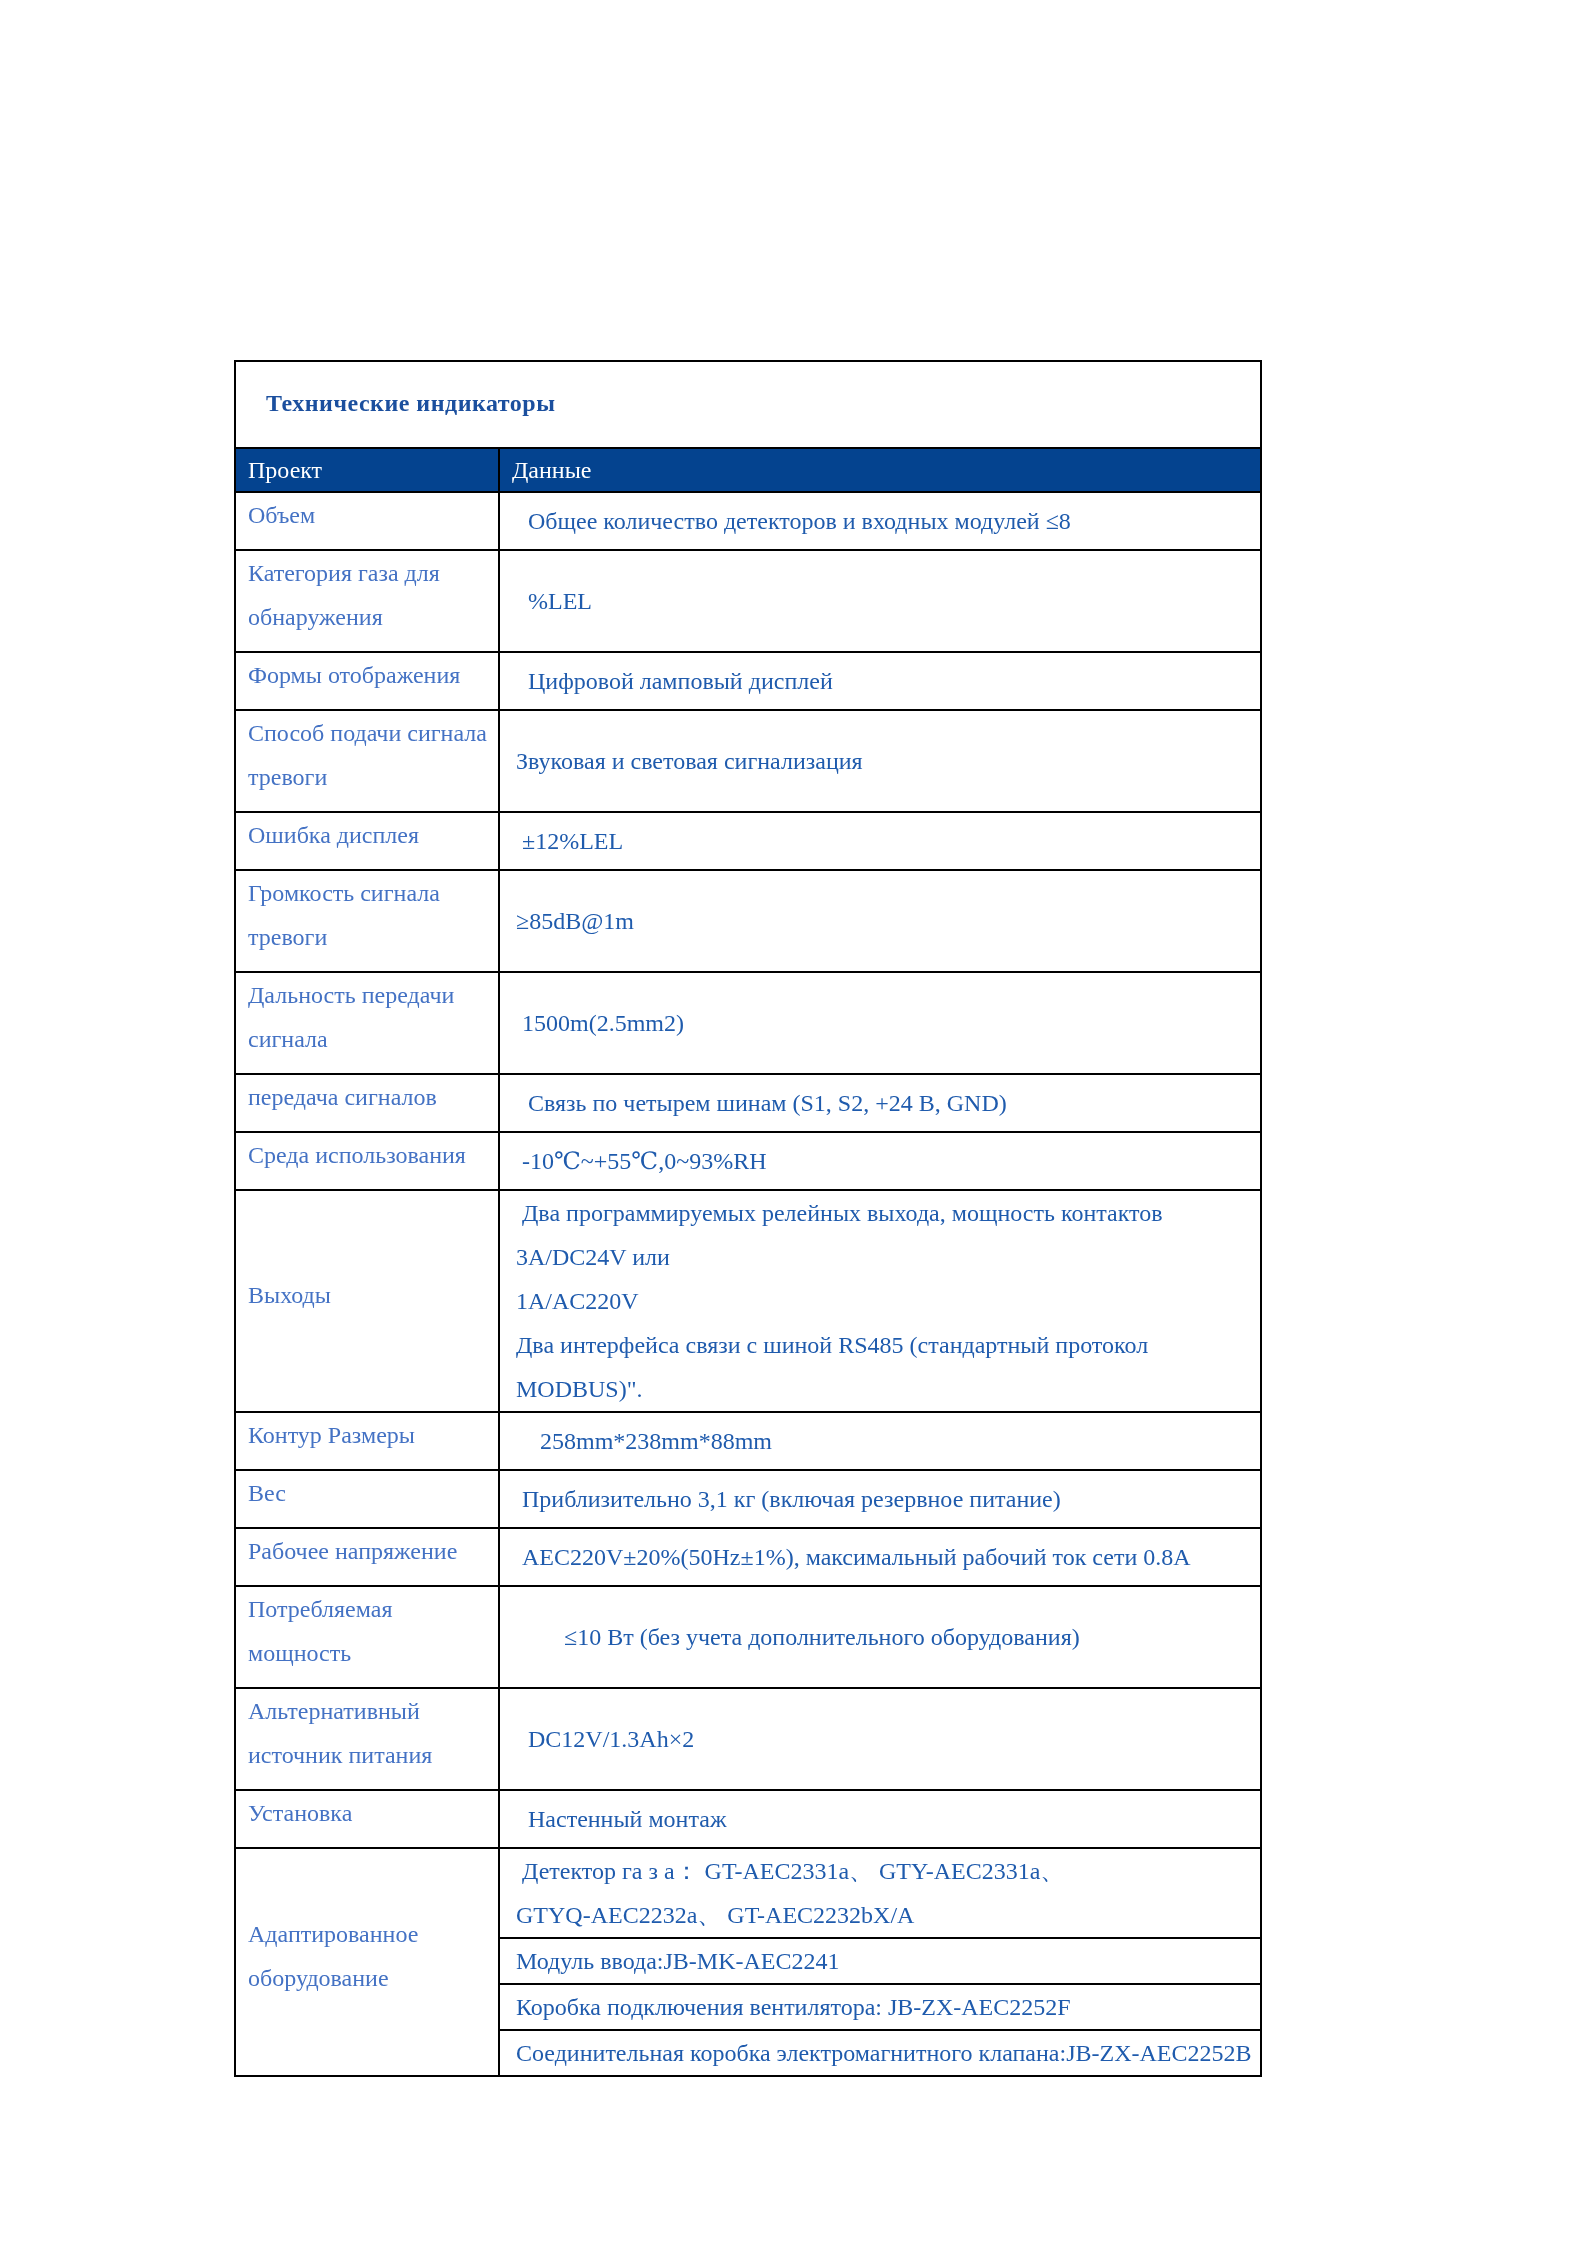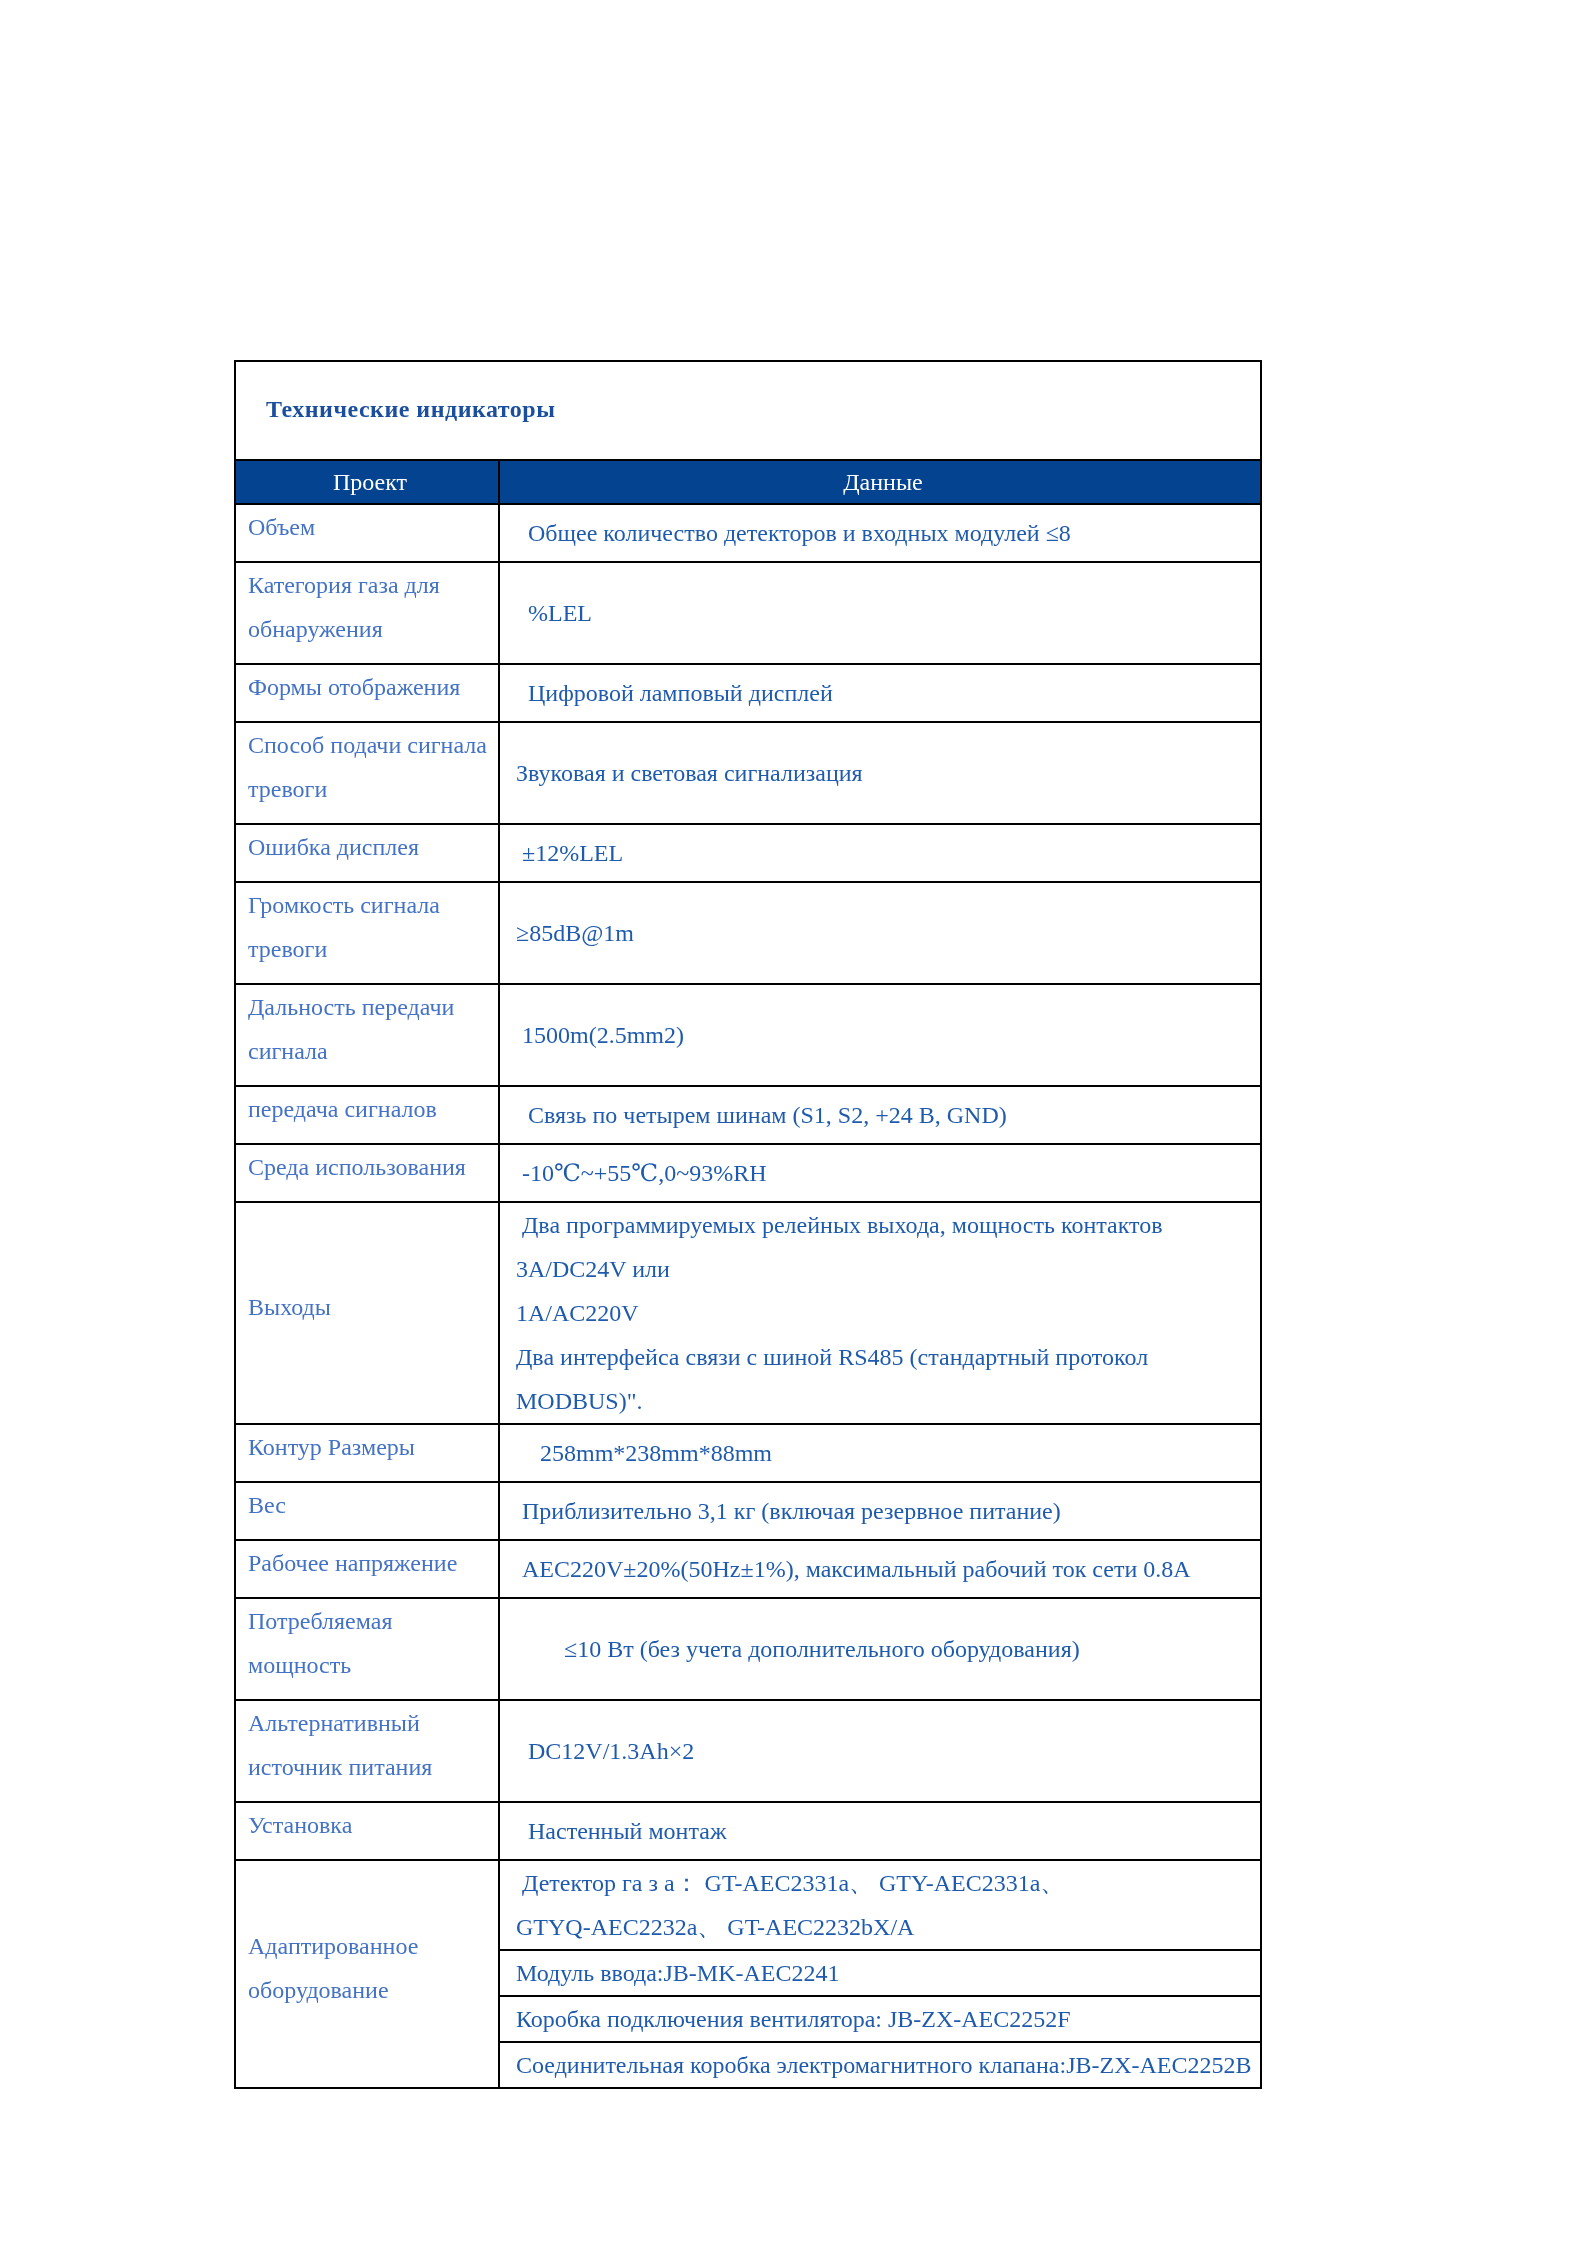--- a/index.html
+++ b/index.html
@@ -28,34 +28,34 @@
   table.spec-table col.c1{width:264px;}
   table.spec-table col.c2{width:762px;}
   table.spec-table td,table.spec-table th{
     border:2px solid var(--border);
     vertical-align:middle;
     font-size:24px;
     line-height:44px;
     overflow:hidden;
   }
   td.title-cell{
-    height:99px;
+    height:87px;
     padding:0 10px 4px 30px;
     font-size:46px;
     font-weight:bold;
     line-height:81px;
     color:var(--title-text);
     letter-spacing:0.5px;
   }
   tr.head-row th{
     height:42px;
     background:var(--header-bg);
     color:var(--header-text);
     font-weight:normal;
-    text-align:center;
+    text-align:left;
     padding:0 6px 0 12px;
     line-height:42px;
   }
   td.label{
     color:var(--label-text);
     padding:0 6px 12px 12px;
     white-space:pre-wrap;
   }
   td.value{
     color:var(--value-text);

